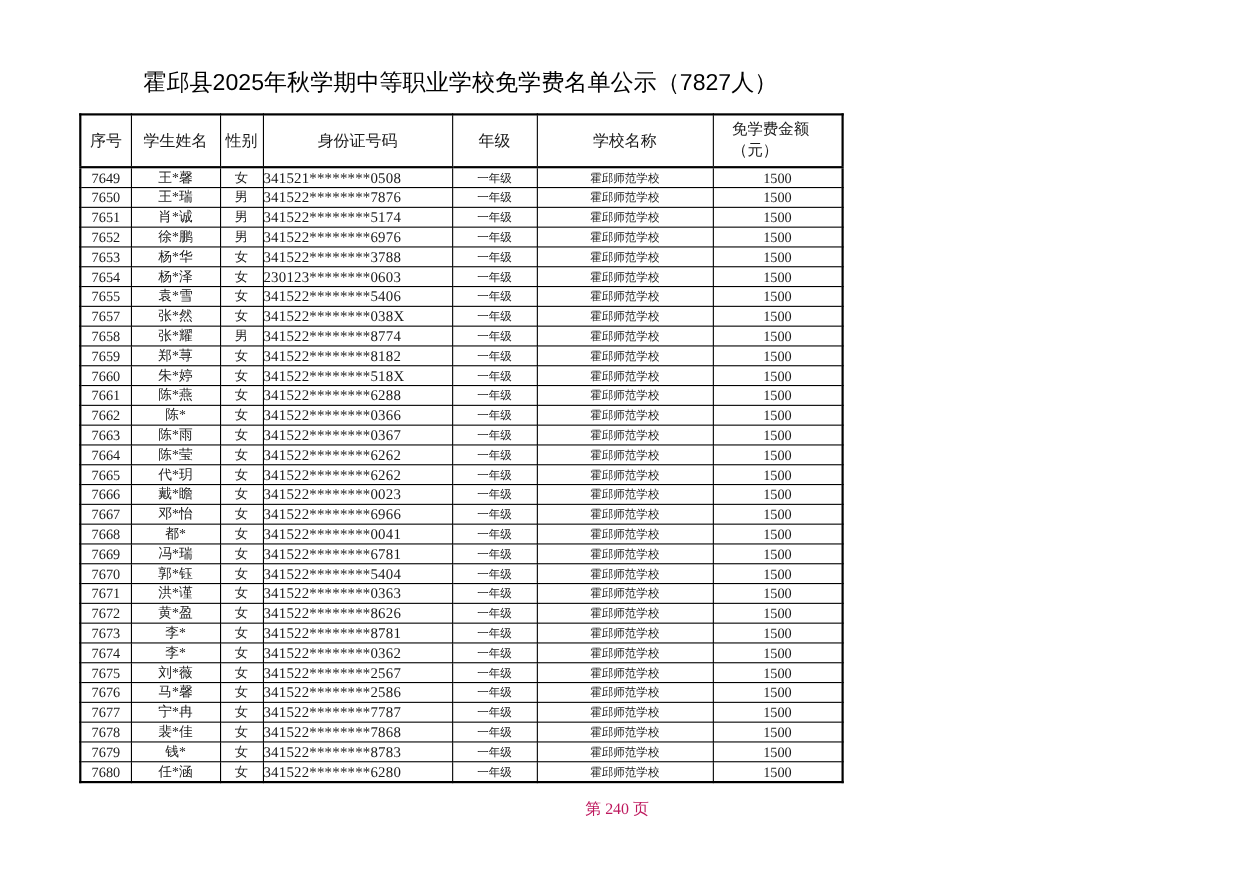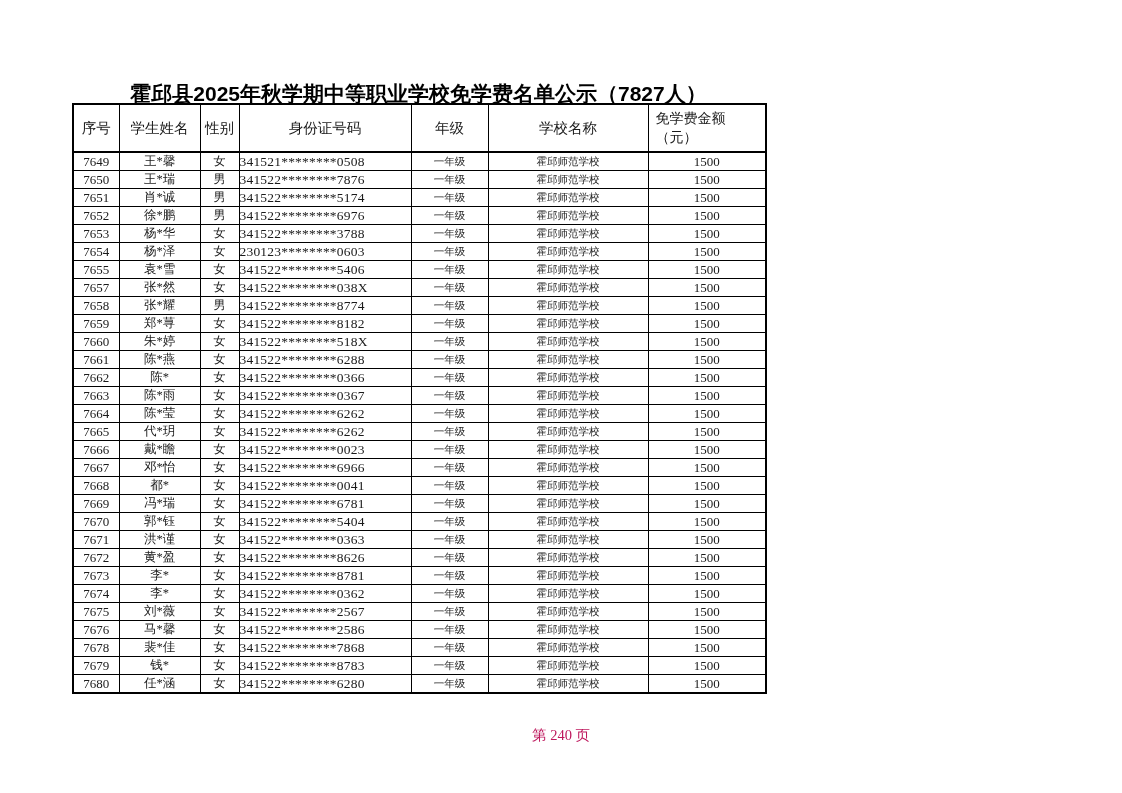--- a/index.html
+++ b/index.html
@@ -12,25 +12,25 @@
     width: 1122px;
     height: 793px;
     background: #ffffff;
     font-family: "Liberation Serif", "DejaVu Serif", serif;
     color: #1a1a1a;
     overflow: hidden;
   }
   .doc-title {
     position: absolute;
     left: 72px;
-    top: 80px;
+    top: 62px;
     width: 693px;
     text-align: center;
     font-family: "Liberation Sans", "DejaVu Sans", sans-serif;
-    font-weight: bold;
+    font-weight: normal;
     font-size: 21px;
     line-height: 28px;
     color: #000000;
     white-space: nowrap;
   }
   table.doc-table {
     position: absolute;
     left: 72px;
     top: 103px;
     width: 693px;
@@ -48,21 +48,21 @@
     color: #1a1a1a;
   }
   table.doc-table thead tr { height: 48px; }
   table.doc-table thead th {
     font-size: 14.5px;
     text-align: center;
     border-bottom: 2px solid #000000;
   }
   table.doc-table thead th.h-amount {
     text-align: left;
-    padding-left: 7px;
+    padding-left: 17px;
     white-space: pre-line;
     line-height: 19px;
     font-size: 14px;
   }
   table.doc-table tbody tr { height: 18px; margin-top: 16px; }
   td.c-no     { text-align: center; font-size: 13px; }
   td.c-name   { text-align: center; font-size: 12.5px; }
   td.c-gender { text-align: center; font-size: 12px; }
   td.c-id     { text-align: left; padding-left: 3px; font-size: 13.5px; letter-spacing: 0.2px; }
   td.c-grade  { text-align: center; font-size: 10.5px; }
@@ -372,20 +372,29 @@
     <tr>
       <td class="c-no">7676</td>
       <td class="c-name">马*馨</td>
       <td class="c-gender">女</td>
       <td class="c-id">341522********2586</td>
       <td class="c-grade">一年级</td>
       <td class="c-school">霍邱师范学校</td>
       <td class="c-amount">1500</td>
     </tr>
 
+    <tr>
+      <td class="c-no">7677</td>
+      <td class="c-name">宁*冉</td>
+      <td class="c-gender">女</td>
+      <td class="c-id">341522********7787</td>
+      <td class="c-grade">一年级</td>
+      <td class="c-school">霍邱师范学校</td>
+      <td class="c-amount">1500</td>
+    </tr>
 
     <tr>
       <td class="c-no">7678</td>
       <td class="c-name">裴*佳</td>
       <td class="c-gender">女</td>
       <td class="c-id">341522********7868</td>
       <td class="c-grade">一年级</td>
       <td class="c-school">霍邱师范学校</td>
       <td class="c-amount">1500</td>
     </tr>

